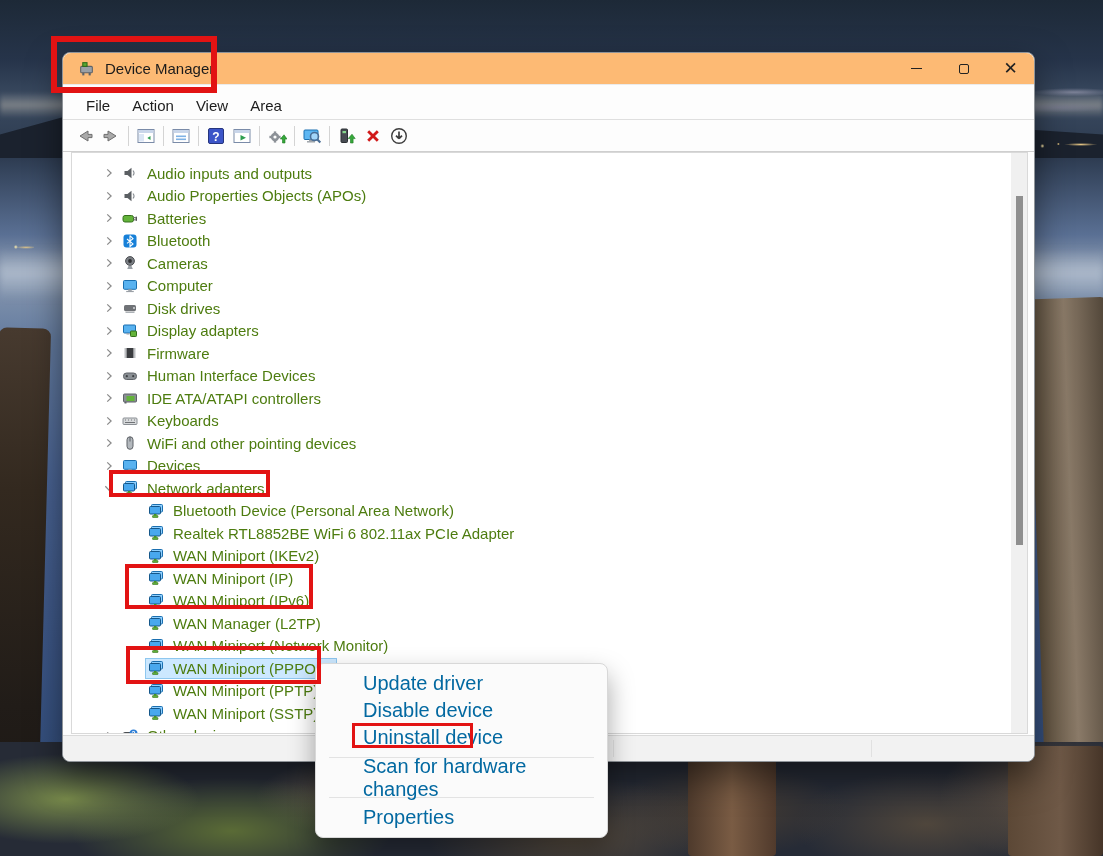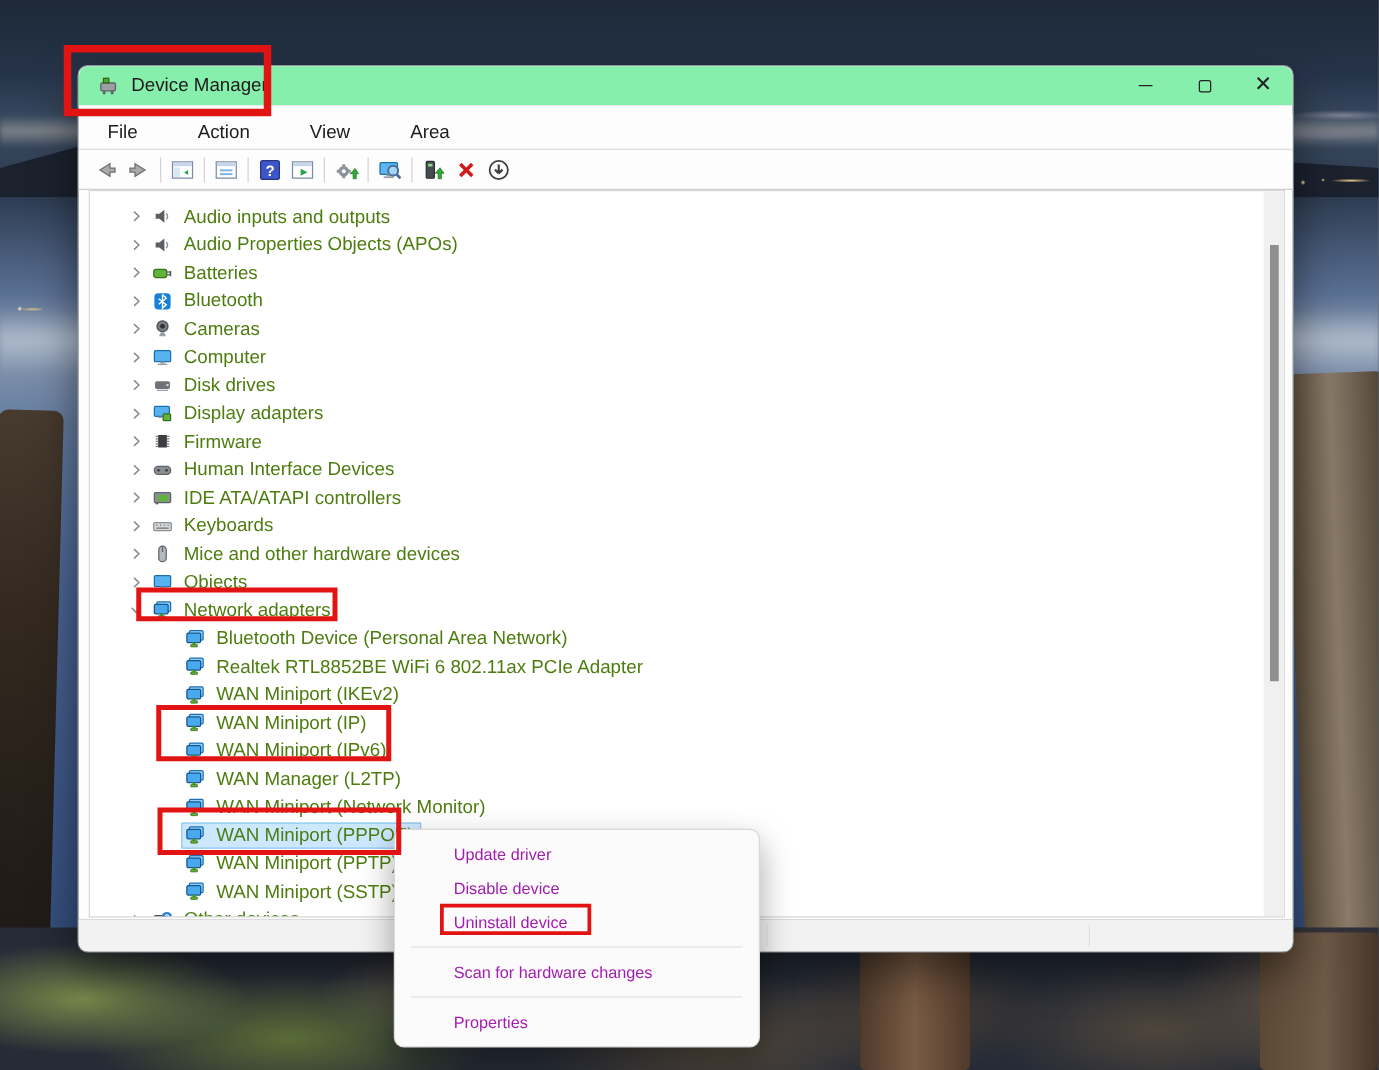--- a/index.html
+++ b/index.html
@@ -50,31 +50,31 @@
   .trunk-mid { position:absolute; left:688px; top:752px; width:88px; height:104px;
     background:linear-gradient(90deg,#4e3a2c,#7a5c44 50%,#503a2c); border-radius:4px; }
   .trunk-right-bottom { position:absolute; left:1008px; top:746px; width:95px; height:110px;
     background:linear-gradient(90deg,#5c4836,#6f5947 55%,#463528); border-radius:4px; }
 
   
   .window { position:absolute; left:62px; top:52px; width:973px; height:710px;
     background:#fdfdfd; border:1px solid #8f9499; border-radius:8px;
     box-shadow:0 14px 34px rgba(0,0,0,.5); }
   .titlebar { position:absolute; left:0; top:0; width:100%; height:32px; display:flex; align-items:center;
-    border-bottom:1px solid #ebebeb; border-radius:8px 8px 0 0; background:#86efac; }
+    border-bottom:1px solid #ebebeb; border-radius:8px 8px 0 0; background:#fdba74; }
   .titlebar .app-icon { margin-left:15px; width:17px; height:17px; display:inline-flex; }
   .titlebar .title { margin-left:10px; font-size:15px; color:#1b1b1b; }
   .win-controls { margin-left:auto; display:flex; align-items:stretch; height:100%; }
   .win-btn { width:47px; height:100%; display:flex; align-items:center; justify-content:center; cursor:default; }
   .glyph-min { width:11px; height:1.4px; background:#222; }
   .glyph-max { width:10px; height:10px; border:1.4px solid #222; border-radius:2px; }
   .glyph-close { font-size:17px; color:#222; line-height:1; font-family:"DejaVu Sans",sans-serif; }
 
   .menubar { position:absolute; left:0; top:39px; width:100%; height:28px; display:flex; align-items:center;
-    padding-left:12px; background:#fdfdfd; border-bottom:1px solid #dfdfdf;gap:26px; }
+    padding-left:12px; background:#fdfdfd; border-bottom:1px solid #dfdfdf; }
   .menu-item { font-size:15px; color:#1c1c1c; padding:0 11px; cursor:default; }
 
   .toolbar { position:absolute; left:0; top:68px; width:100%; height:31px; display:flex; align-items:center;
     padding-left:9px; background:#fdfdfd; border-bottom:1px solid #cfcfcf; }
   .tb-btn { width:26px; height:24px; display:flex; align-items:center; justify-content:center; }
   .tb-sep { width:1px; height:20px; background:#d4d4d4; margin:0 4px; }
 
   .content { position:absolute; left:8px; top:99px; right:6px; bottom:27px;
     background:#ffffff; border:1px solid #d9d9d9; overflow:hidden; }
   .scroll-track { position:absolute; right:0; top:0; bottom:0; width:16px; background:#f0f0f0; }
@@ -92,21 +92,21 @@
   .t-icon { width:16px; height:16px; display:inline-flex; flex:none; }
 
   .statusbar { position:absolute; left:0; bottom:0; width:100%; height:26px; background:#f2f2f2;
     border-top:1px solid #dadada; border-radius:0 0 8px 8px; }
   .sb-sep { position:absolute; top:4px; bottom:4px; width:1px; background:#e1e1e1; }
 
   
   .ctx-menu { position:absolute; left:315px; top:663px; width:293px; background:#fbfbfb;
     border:1px solid #d8d8d8; border-radius:8px; box-shadow:0 12px 26px rgba(0,0,0,.35);
     padding:6px 0; z-index:30; }
-  .ctx-item { height:27px; display:flex; align-items:center; padding-left:47px; font-size:13px; color:#a21caf; cursor:default; }
+  .ctx-item { height:27px; display:flex; align-items:center; padding-left:47px; font-size:20px; color:#0369a1; cursor:default; }
   .ctx-sep { height:0; border-top:1px solid #e3e3e3; margin:6px 13px; }
 
   
   .anno { position:absolute; border-style:solid; border-color:#e21313; z-index:40; pointer-events:none; }
   .anno-title { left:51px; top:36px; width:166px; height:57px; border-width:6px; }
   .anno-network { left:109px; top:470px; width:161px; height:27px; border-width:4px; }
   .anno-wanip { left:125px; top:564px; width:188px; height:45px; border-width:4px; }
   .anno-pppoe { left:126px; top:646px; width:195px; height:38px; border-width:4px; }
   .anno-uninstall { left:352px; top:723px; width:121px; height:25px; border-width:3px; z-index:50; }
 </style>
@@ -453,38 +453,38 @@
               <path d="M6 3.8l4.4 4.2L6 12.2" stroke="#8a8a8a" stroke-width="1.4" fill="none"></path>
             </svg>
           </span>
           <span class="row-inner">
             <span class="t-icon">
               <svg viewBox="0 0 16 16" width="16" height="16">
                 <rect x="5" y="1.8" width="6" height="12.5" rx="3" fill="#b3b8bd" stroke="#5f6368"></rect>
                 <line x1="8" y1="1.8" x2="8" y2="6.5" stroke="#5f6368"></line>
               </svg>
             </span>
-            <span>Mice and other hardware devices</span>
+            <span>WiFi and other pointing devices</span>
           </span>
         </div>
         <div class="tree-row lvl0">
           <span class="chev">
             <svg viewBox="0 0 16 16" width="14" height="14">
               <path d="M6 3.8l4.4 4.2L6 12.2" stroke="#8a8a8a" stroke-width="1.4" fill="none"></path>
             </svg>
           </span>
           <span class="row-inner">
             <span class="t-icon">
               <svg viewBox="0 0 16 16" width="16" height="16">
                 <rect x="1.5" y="2.5" width="13" height="8.8" rx="1" fill="#58b2f0" stroke="#1a6fb0"></rect>
                 <rect x="6.2" y="11.3" width="3.6" height="1.6" fill="#9aa0a6"></rect>
                 <rect x="4.2" y="12.9" width="7.6" height="1.2" fill="#9aa0a6"></rect>
               </svg>
             </span>
-            <span>Objects</span>
+            <span>Devices</span>
           </span>
         </div>
         <div class="tree-row lvl0">
           <span class="chev expanded">
             <svg viewBox="0 0 16 16" width="14" height="14">
               <path d="M6 3.8l4.4 4.2L6 12.2" stroke="#8a8a8a" stroke-width="1.4" fill="none"></path>
             </svg>
           </span>
           <span class="row-inner">
             <span class="t-icon">

